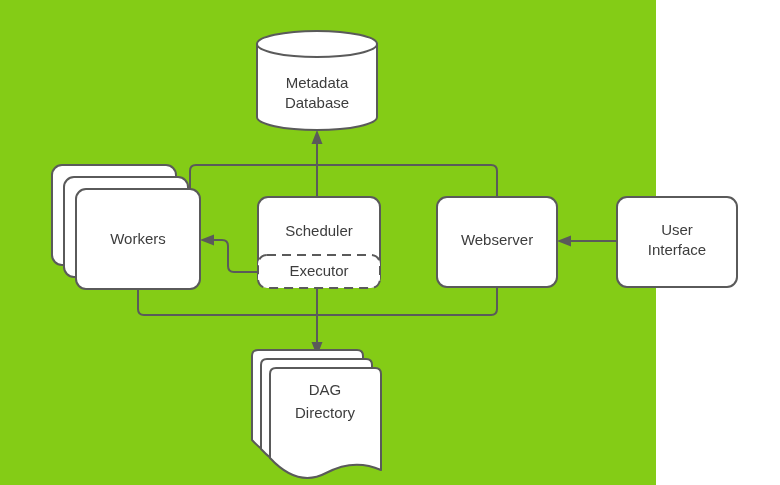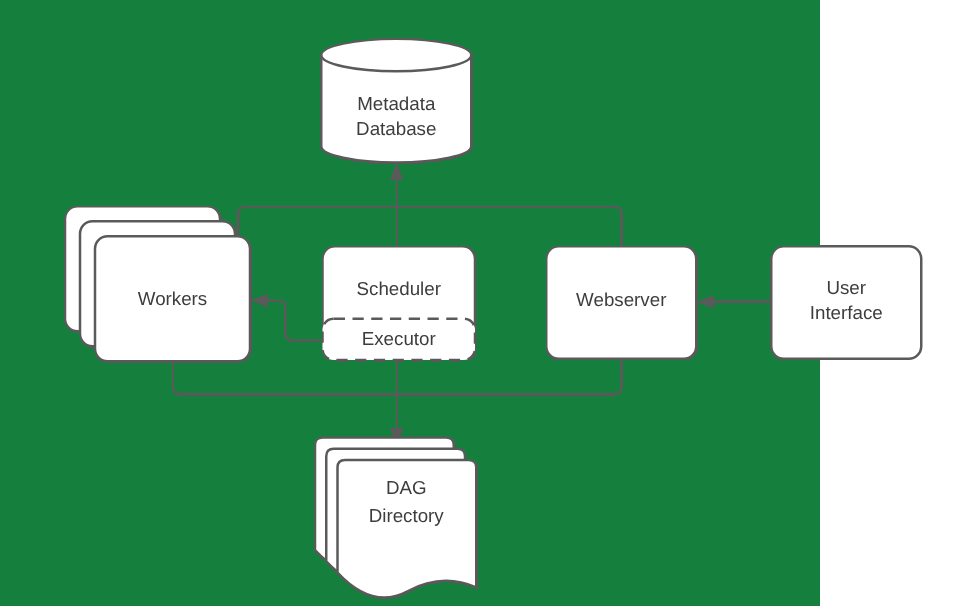--- a/index.html
+++ b/index.html
@@ -10,21 +10,21 @@
   body {
     width: 780px;
     height: 485px;
     font-family: "Liberation Sans", sans-serif;
     overflow: hidden;
   }
   #diagram-root {
     position: relative;
     width: 656px;
     height: 485px;
-    background: #15803d;
+    background: #84cc16;
   }
   svg.diagram {
     display: block;
     width: 780px;
     height: 485px;
   }
   .shape-stroke {
     fill: #ffffff;
     stroke: #5a5a5a;
     stroke-width: 2;

